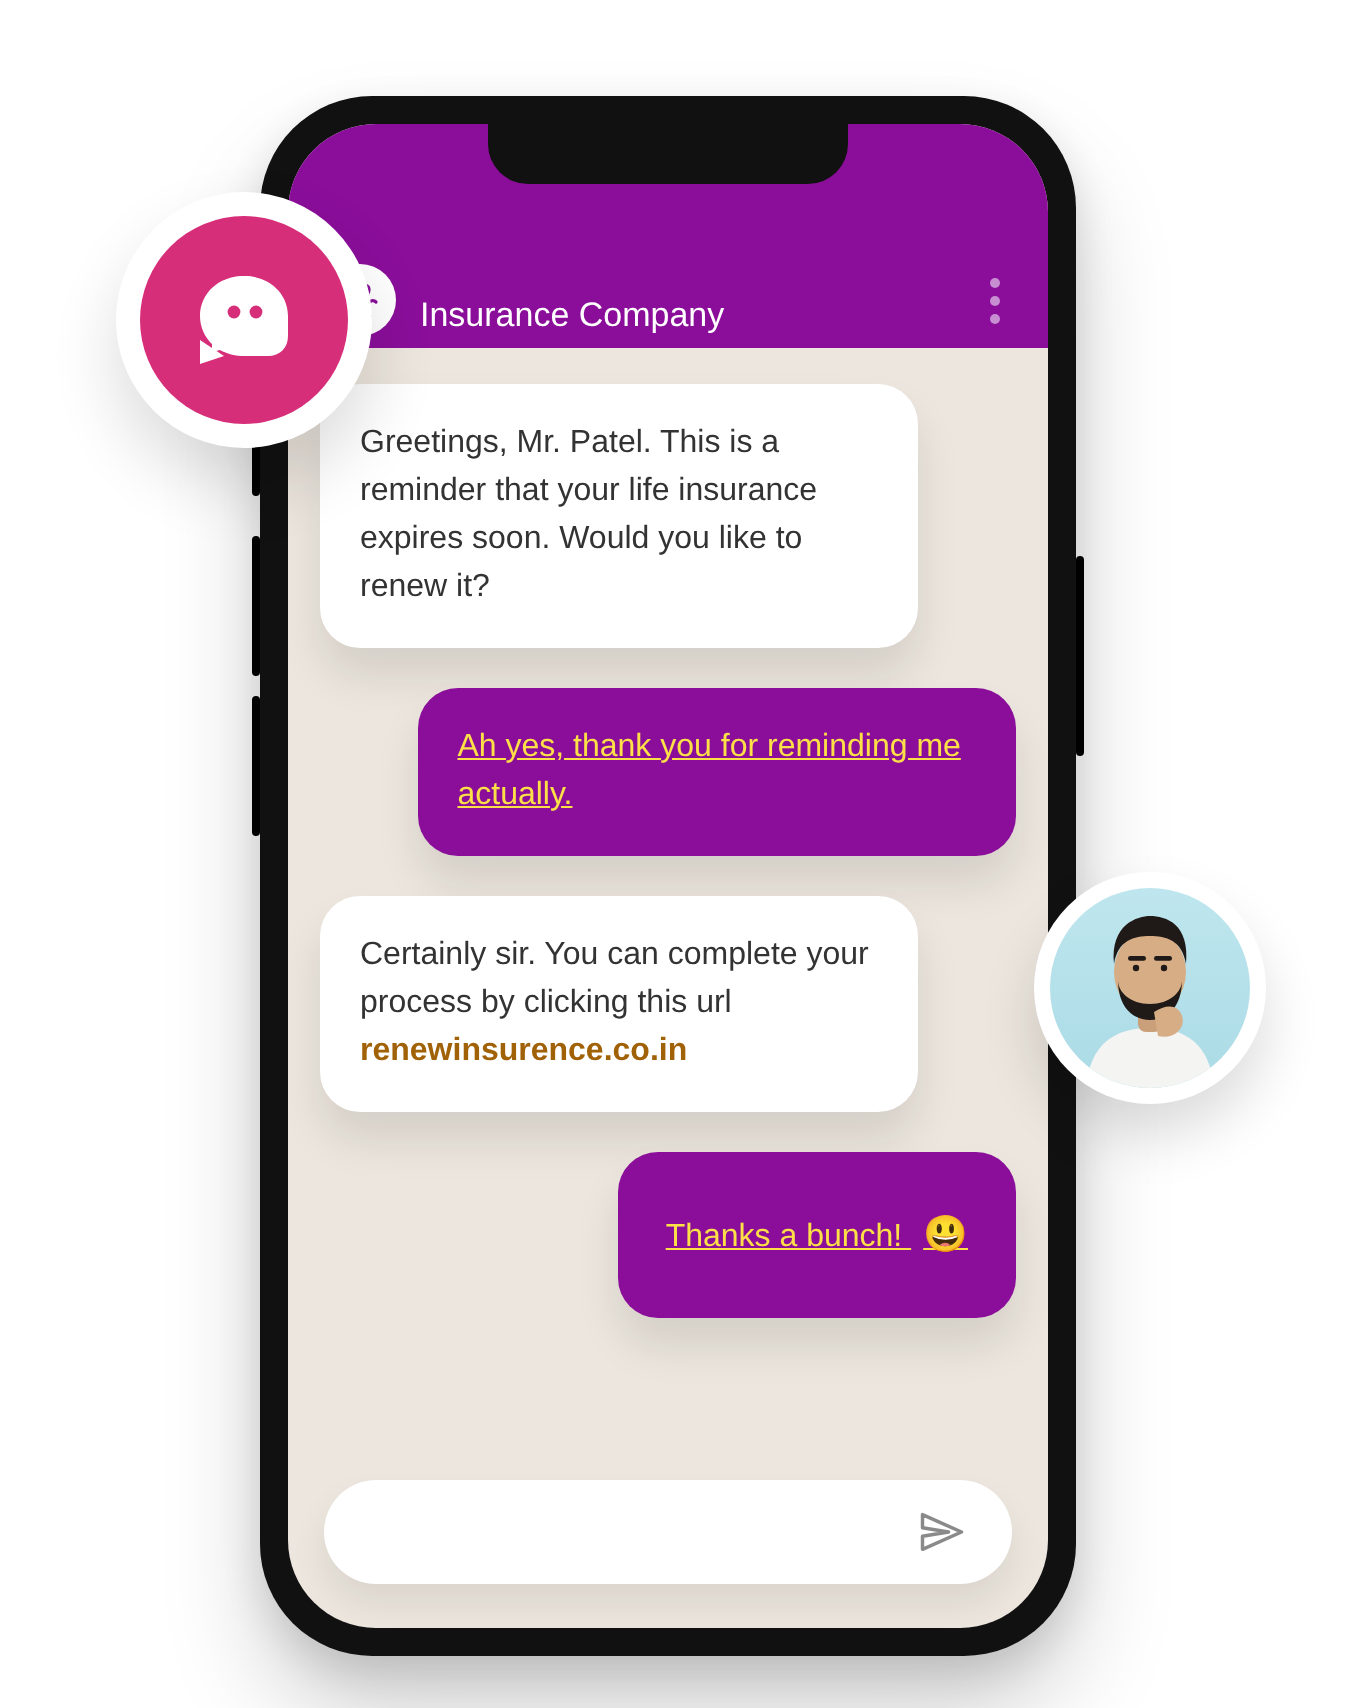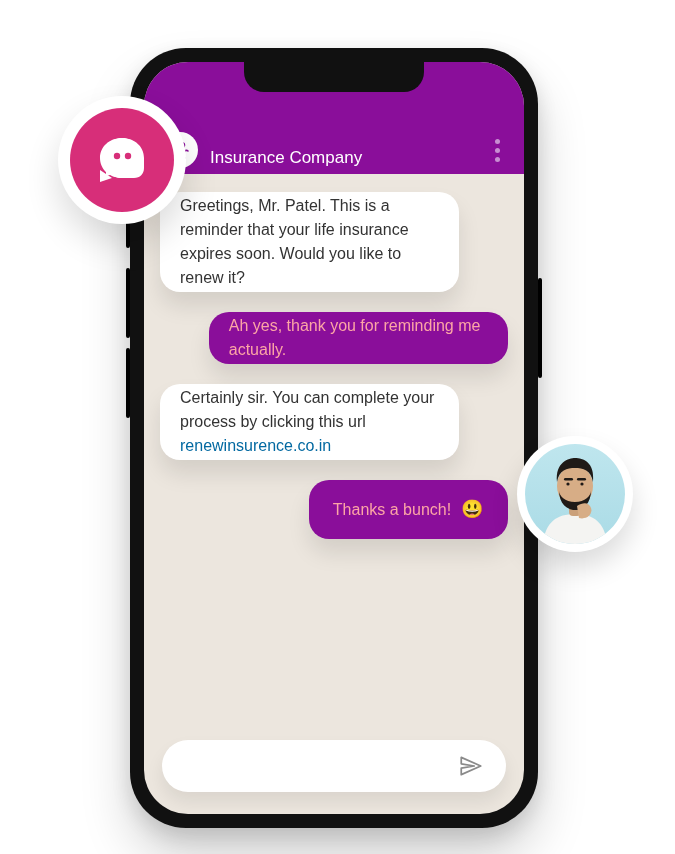--- a/index.html
+++ b/index.html
@@ -97,39 +97,40 @@
       flex: 1;
       padding: 18px 16px 6px 16px;
       display: flex;
       flex-direction: column;
       gap: 20px;
       overflow: hidden;
     }
     .bubble {
       max-width: 86%;
       border-radius: 20px;
-      padding: 2px 20px;
+      padding: 18px 20px;
       font-size: 16px;
       line-height: 1.5;
       box-shadow: 0 14px 22px rgba(0,0,0,0.10);
     }
     .bubble.bot {
       background: #fff;
       color: #333;
       align-self: flex-start;
     }
     .bubble.user {
       background: #8a0e9a;
-      color: #fca5a5;
+      color: #fde047;
       align-self: flex-end;
+      text-decoration: underline;
     }
     .bubble a.link {
-      color: #0369a1;
+      color: #a16207;
       text-decoration: none;
-      font-weight: 400;
+      font-weight: 700;
     }
     .emoji { font-size: 18px; margin-left: 6px; }
     
     .input-bar {
       padding: 14px 18px 22px 18px;
     }
     .input-pill {
       background: #fff;
       border-radius: 999px;
       height: 52px;
@@ -284,21 +285,21 @@
 
         <div class="bubble user">
           <span>Ah yes, thank you for reminding me actually.</span>
         </div>
 
         <div class="bubble bot">
           <span>Certainly sir. You can complete your process by clicking this url </span>
           <a href="#" class="link">renewinsurence.co.in</a>
         </div>
 
-        <div class="bubble user" style="padding:16px 24px;">
+        <div class="bubble user" style="padding:28px 24px;">
           <span>Thanks a bunch!  </span><span class="emoji">😃</span>
         </div>
 
       </div>
 
       <div class="input-bar">
         <div class="input-pill">
           <input type="text" placeholder="" style="">
           <button class="send-btn">
             <svg width="26" height="26" viewBox="0 0 24 24">

